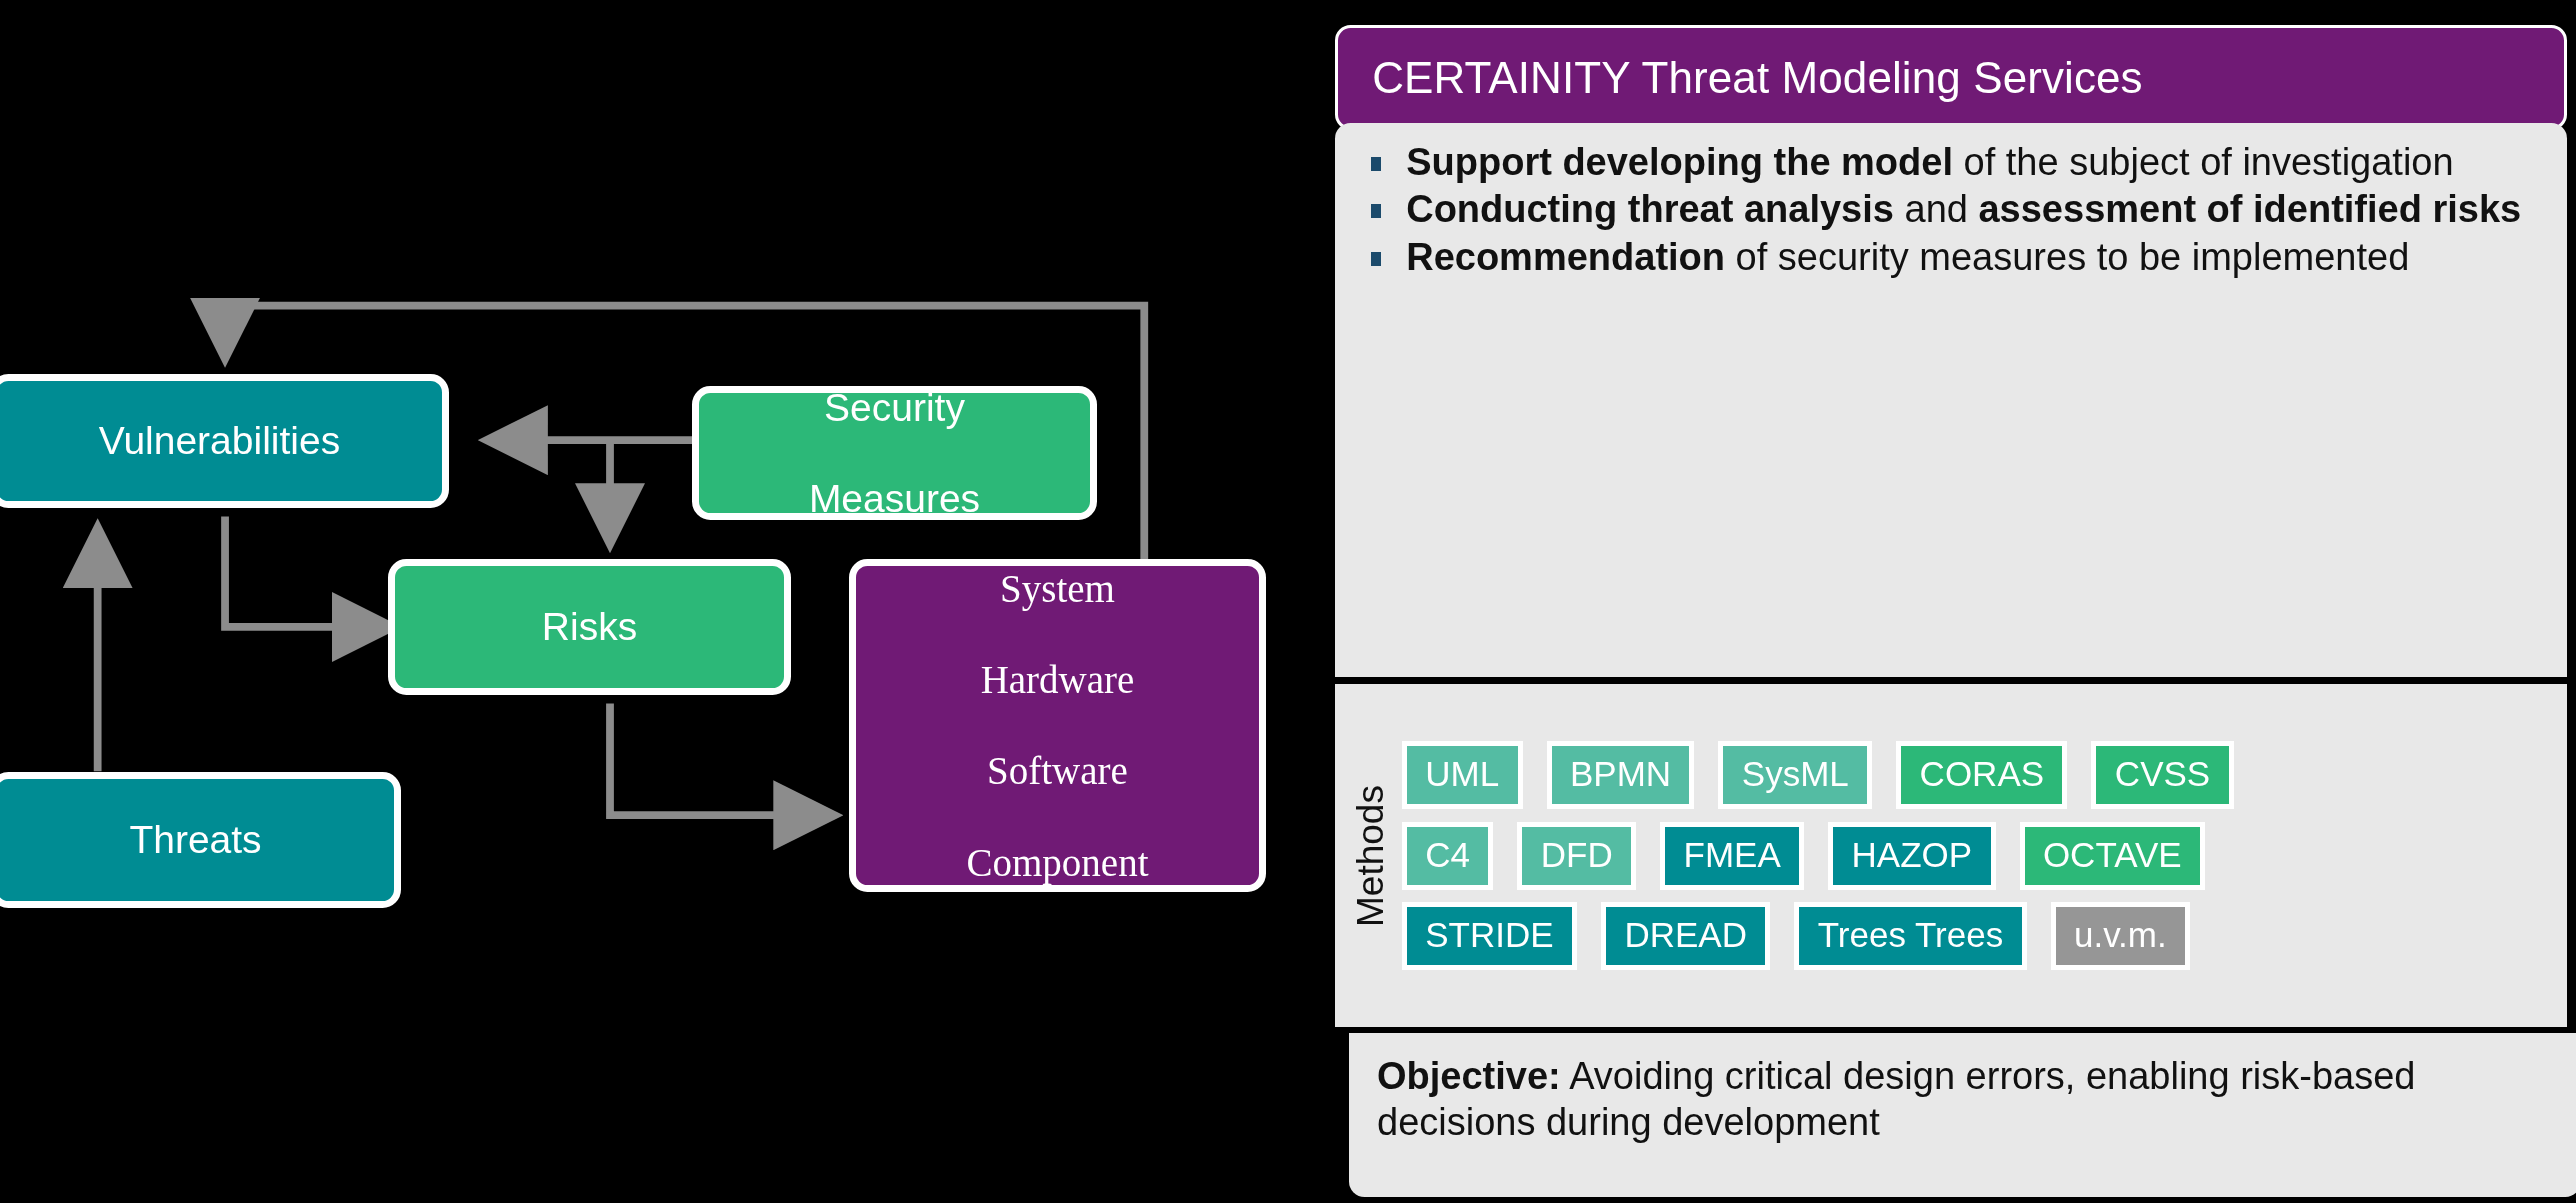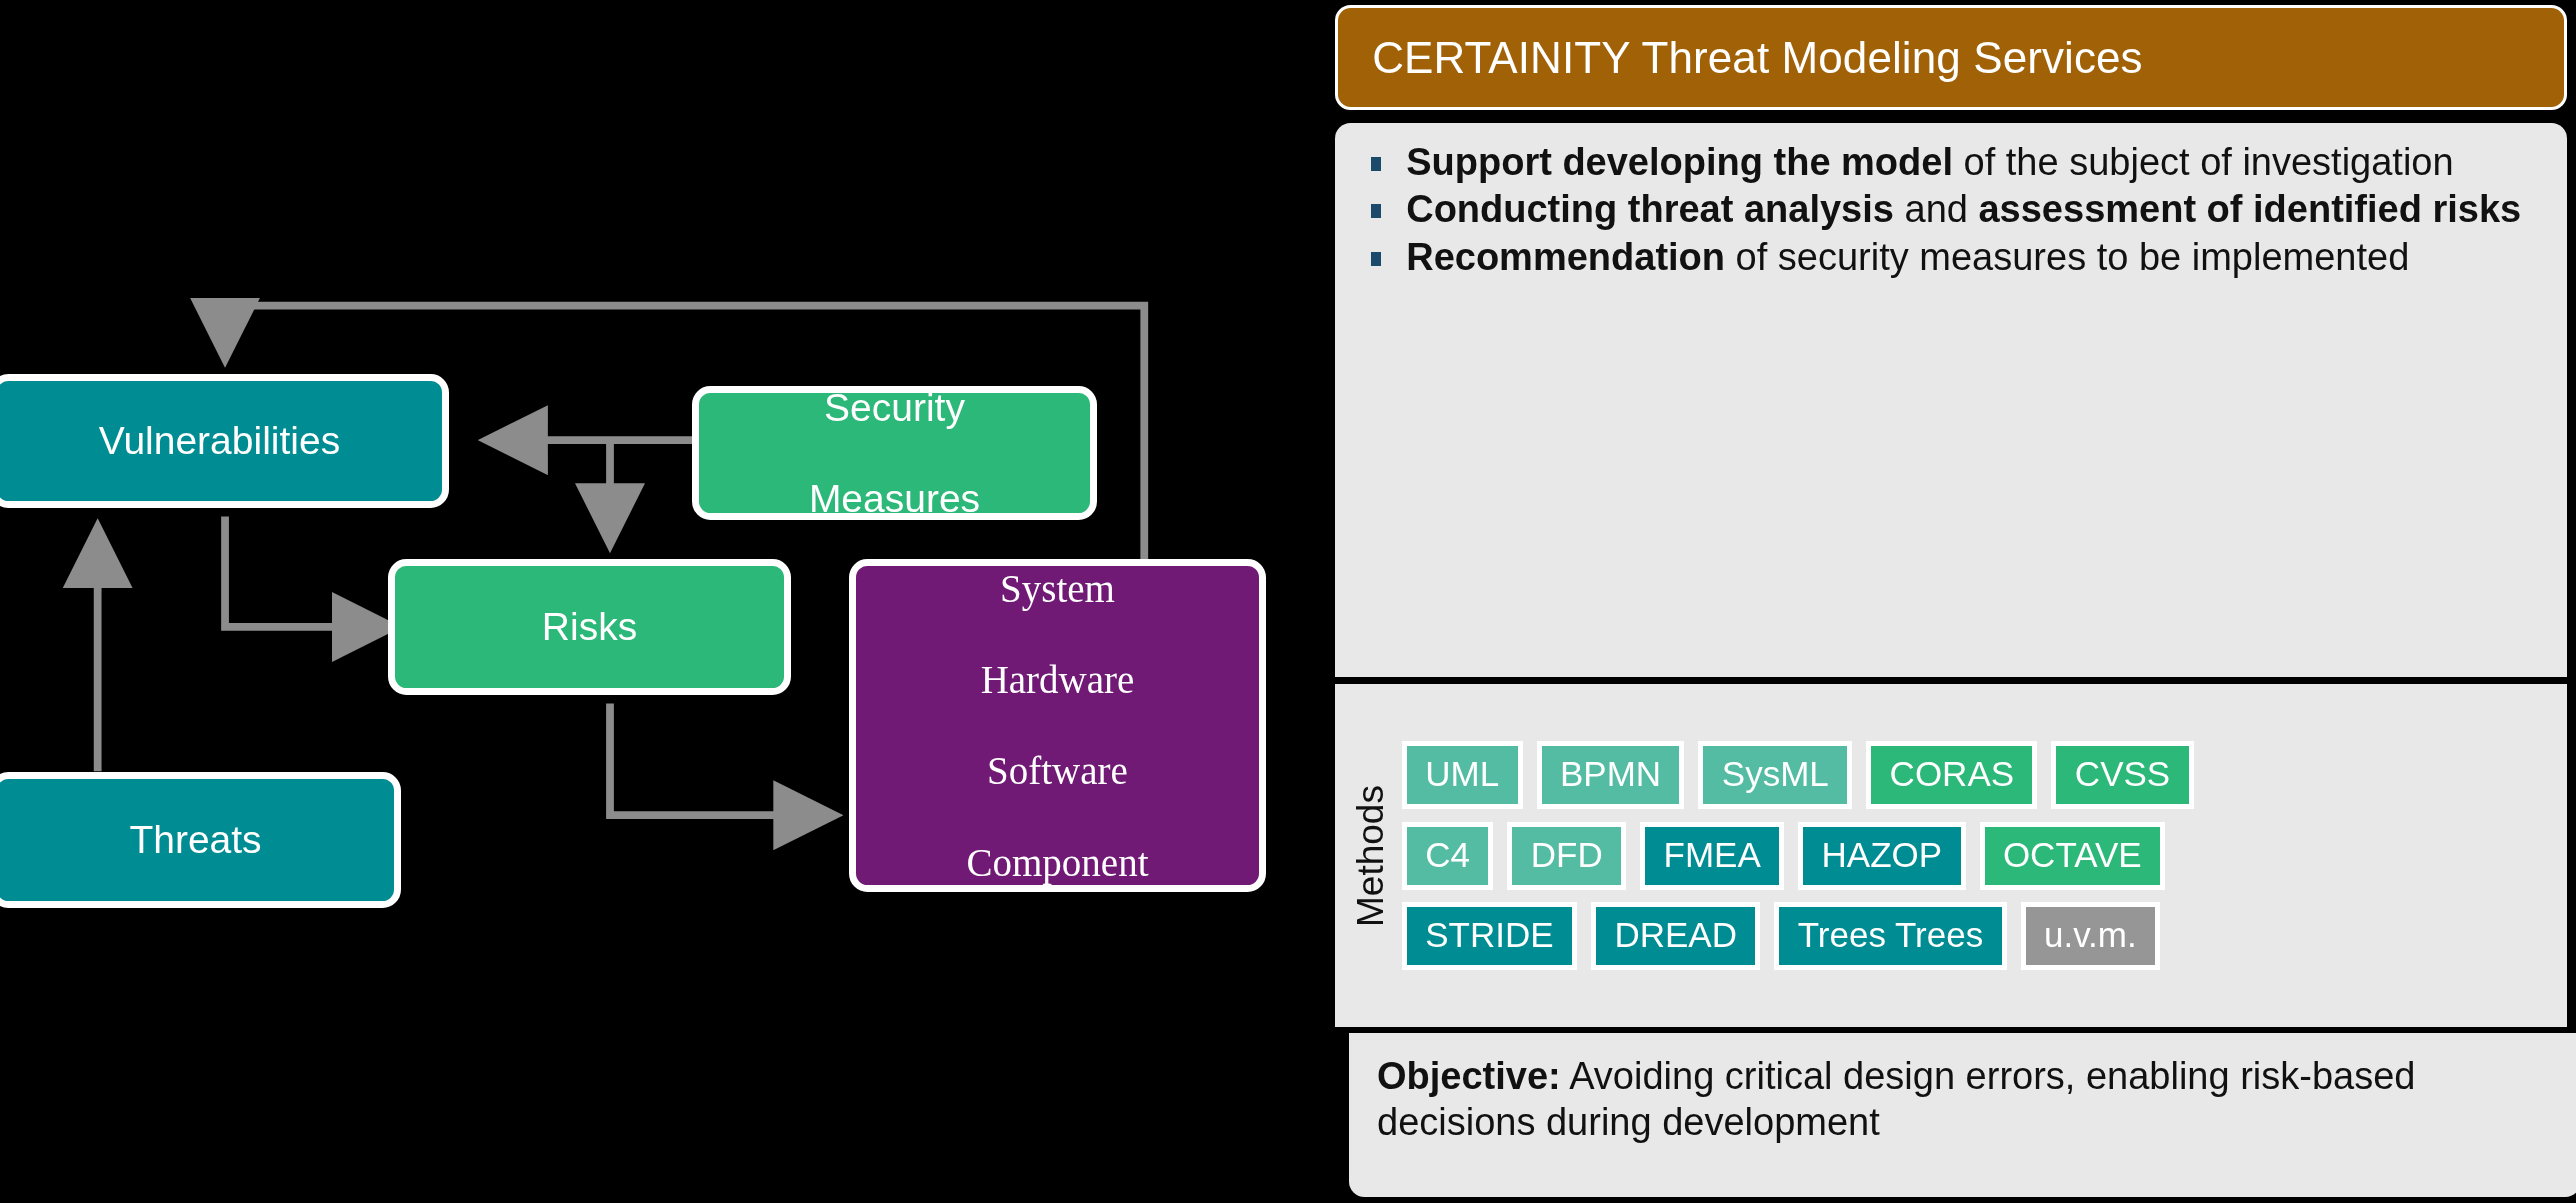--- a/index.html
+++ b/index.html
@@ -56,23 +56,23 @@
   }
   .node span { display: block; padding: 0 12.7px; }
 
   
   #panel {
     position: absolute; left: 1331px; top: 4.2px;
     width: 1240px; height: 1196px;
   }
 
   #panel-header {
-    position: absolute; left: 4.2px; top: 1px;
+    position: absolute; left: 4.2px; top: 21px;
     width: 1232px; height: 105px;
-    background: #a16207;
+    background: #701a75;
     border-radius: 15.6px;
     border: 3.5px solid #ffffff;
     display: flex; align-items: center;
     padding-left: 34px;
   }
   #panel-header .title {
     color: #ffffff; font-size: 44px; font-weight: 400; letter-spacing: 0.1px;
   }
 
   #panel-bullets {
@@ -112,21 +112,21 @@
     display: flex; align-items: center; justify-content: center;
     height: 100%;
   }
   #methods-label span {
     transform: rotate(-90deg);
     white-space: nowrap;
     font-size: 37px;
     color: #111111;
   }
   #methods-rows { flex: 1; display: flex; flex-direction: column; gap: 12.7px; }
-  .method-row { display: flex; gap: 14px; }
+  .method-row { display: flex; gap: 24px; }
   .chip {
     border: 5.7px solid #ffffff;
     color: #ffffff;
     font-size: 35px;
     line-height: 1;
     padding: 10px 18.4px 12.7px 18.4px;
     display: flex; align-items: center; justify-content: center;
     white-space: nowrap;
   }
 

